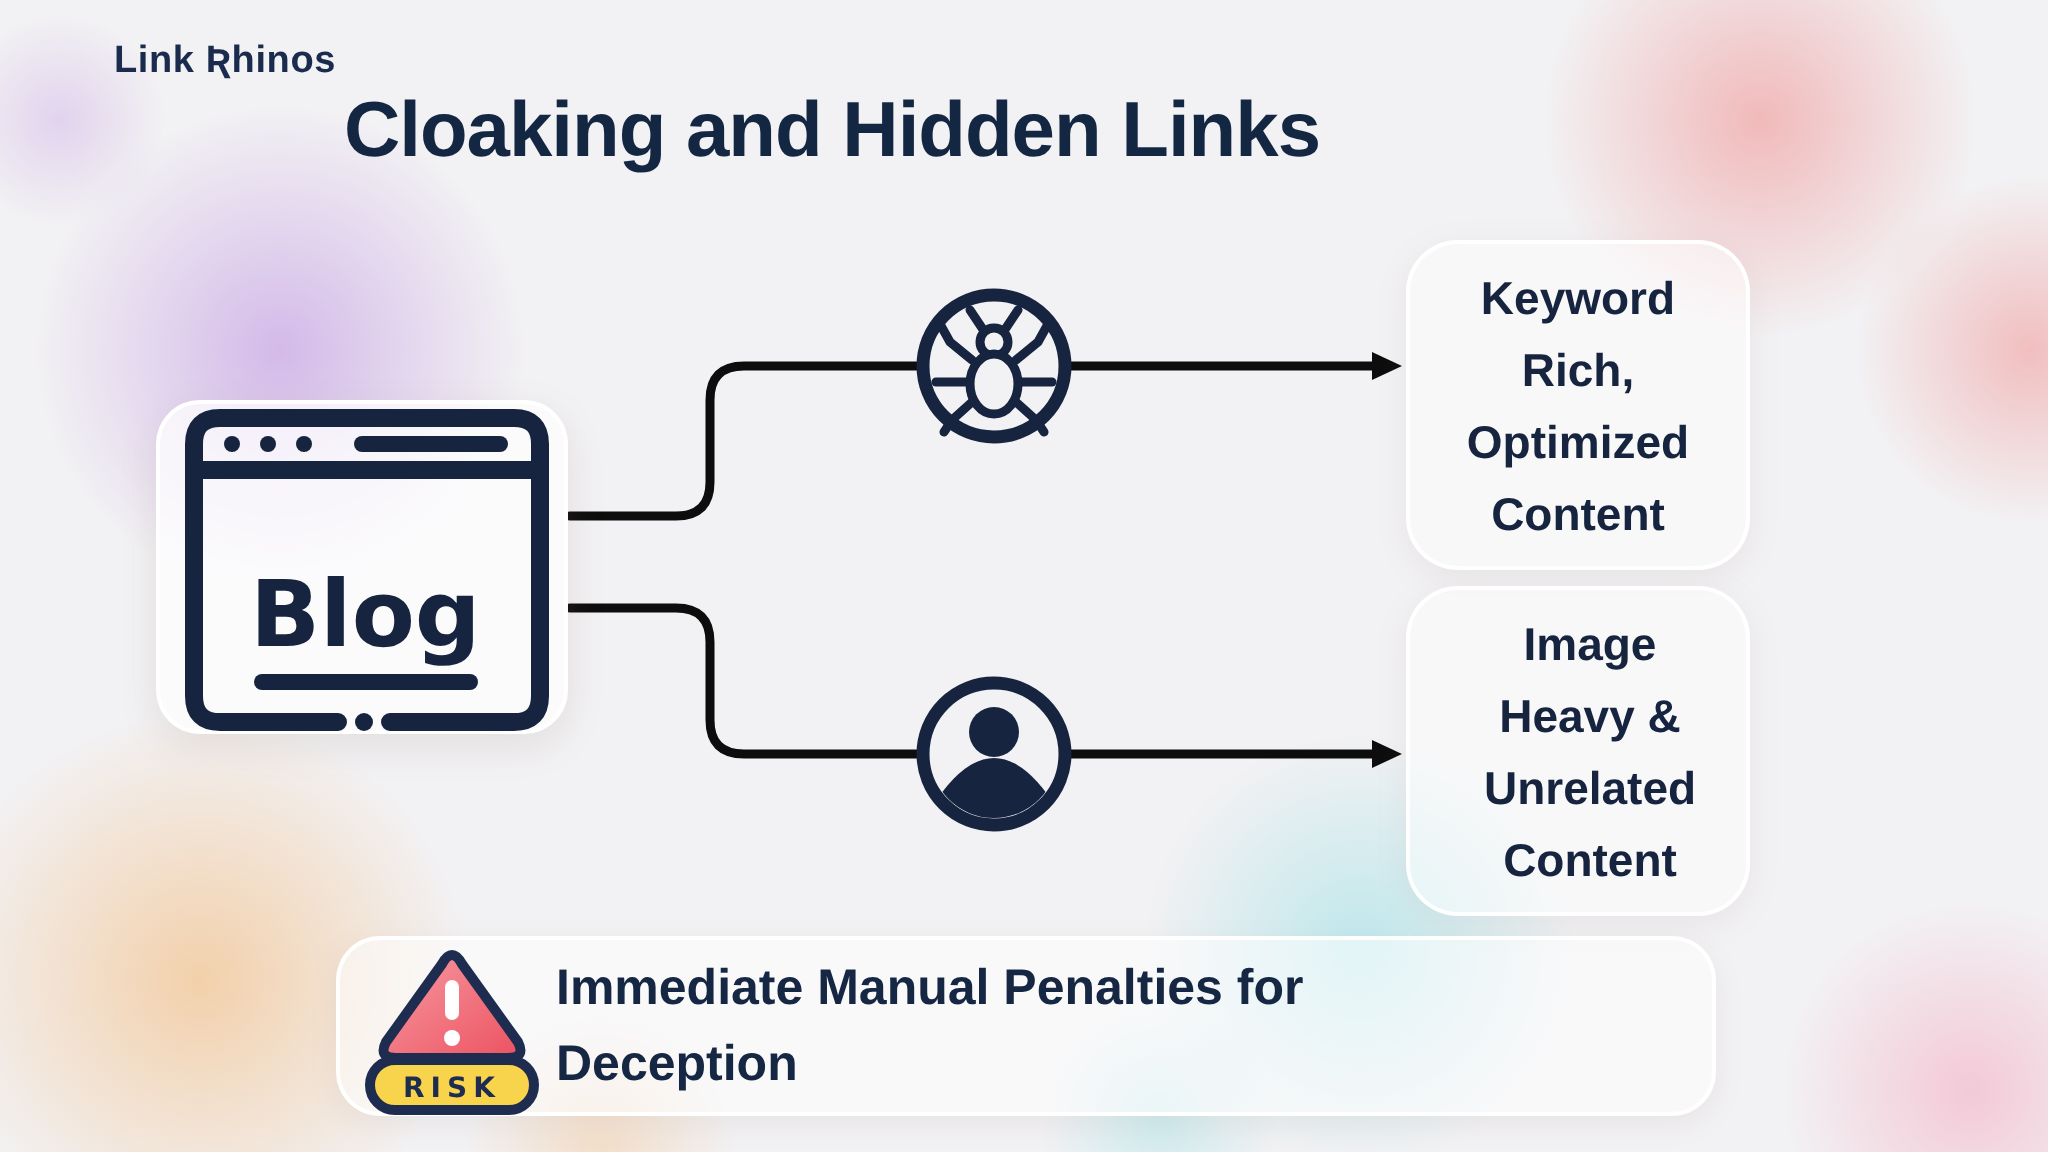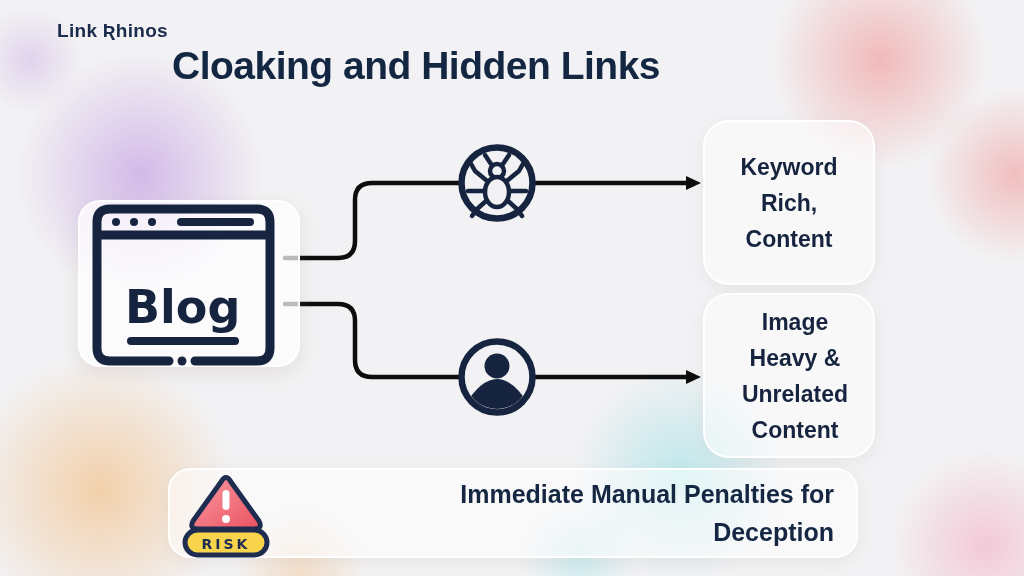--- a/index.html
+++ b/index.html
@@ -31,21 +31,21 @@
 
   .title {
     position: absolute; left: 0; top: 44px; width: 832px;
     text-align: center;
     font-size: 39px; font-weight: bold; letter-spacing: -0.5px;
     color: #132743;
   }
 
   .blog-card {
     position: absolute; left: 78px; top: 200px;
-    width: 222px; height: 167px;
+    width: 206px; height: 167px;
     background: rgba(255,255,255,0.72);
     border: 2px solid rgba(255,255,255,0.95);
     border-radius: 22px;
     box-shadow: 0 6px 18px rgba(140,120,110,0.15);
     text-decoration: underline;
   }
 
   .flow-svg { position: absolute; left: 0; top: 0; }
 
   .info-card {
@@ -68,21 +68,21 @@
     position: absolute; left: 168px; top: 468px;
     width: 690px; height: 90px;
     background: rgba(255,255,255,0.55);
     border: 2px solid rgba(255,255,255,0.95);
     border-radius: 22px;
     box-shadow: 0 4px 14px rgba(150,130,120,0.10);
   }
   .banner-text {
     position: absolute; left: 108px; right: 22px; top: 0; bottom: 0;
     display: flex; flex-direction: column; justify-content: center;
-    text-align: right;
+    text-align: left;
     font-size: 25px; font-weight: bold; color: #152743;
     line-height: 38px;
   }
   .banner-text span { display: block; }
   .risk-icon { position: absolute; left: 9px; top: 1px; }
 </style>
 </head>
 <body>
 
 <div class="canvas">
@@ -151,20 +151,21 @@
 
       <text x="45" y="121" font-family="DejaVu Sans, sans-serif" font-size="46" font-weight="bold" fill="#16243f">Blog</text>
 
       <line x1="51" y1="139" x2="155" y2="139" stroke="#16243f" stroke-width="8" stroke-linecap="round"></line>
     </svg>
   </div>
 
   <div class="info-card card-1">
     <span>Keyword</span>
     <span>Rich,</span>
+    <span>Optimized</span>
     <span>Content</span>
   </div>
 
   <div class="info-card card-2">
     <span>Image</span>
     <span>Heavy &amp;</span>
     <span>Unrelated</span>
     <span>Content</span>
   </div>
 

